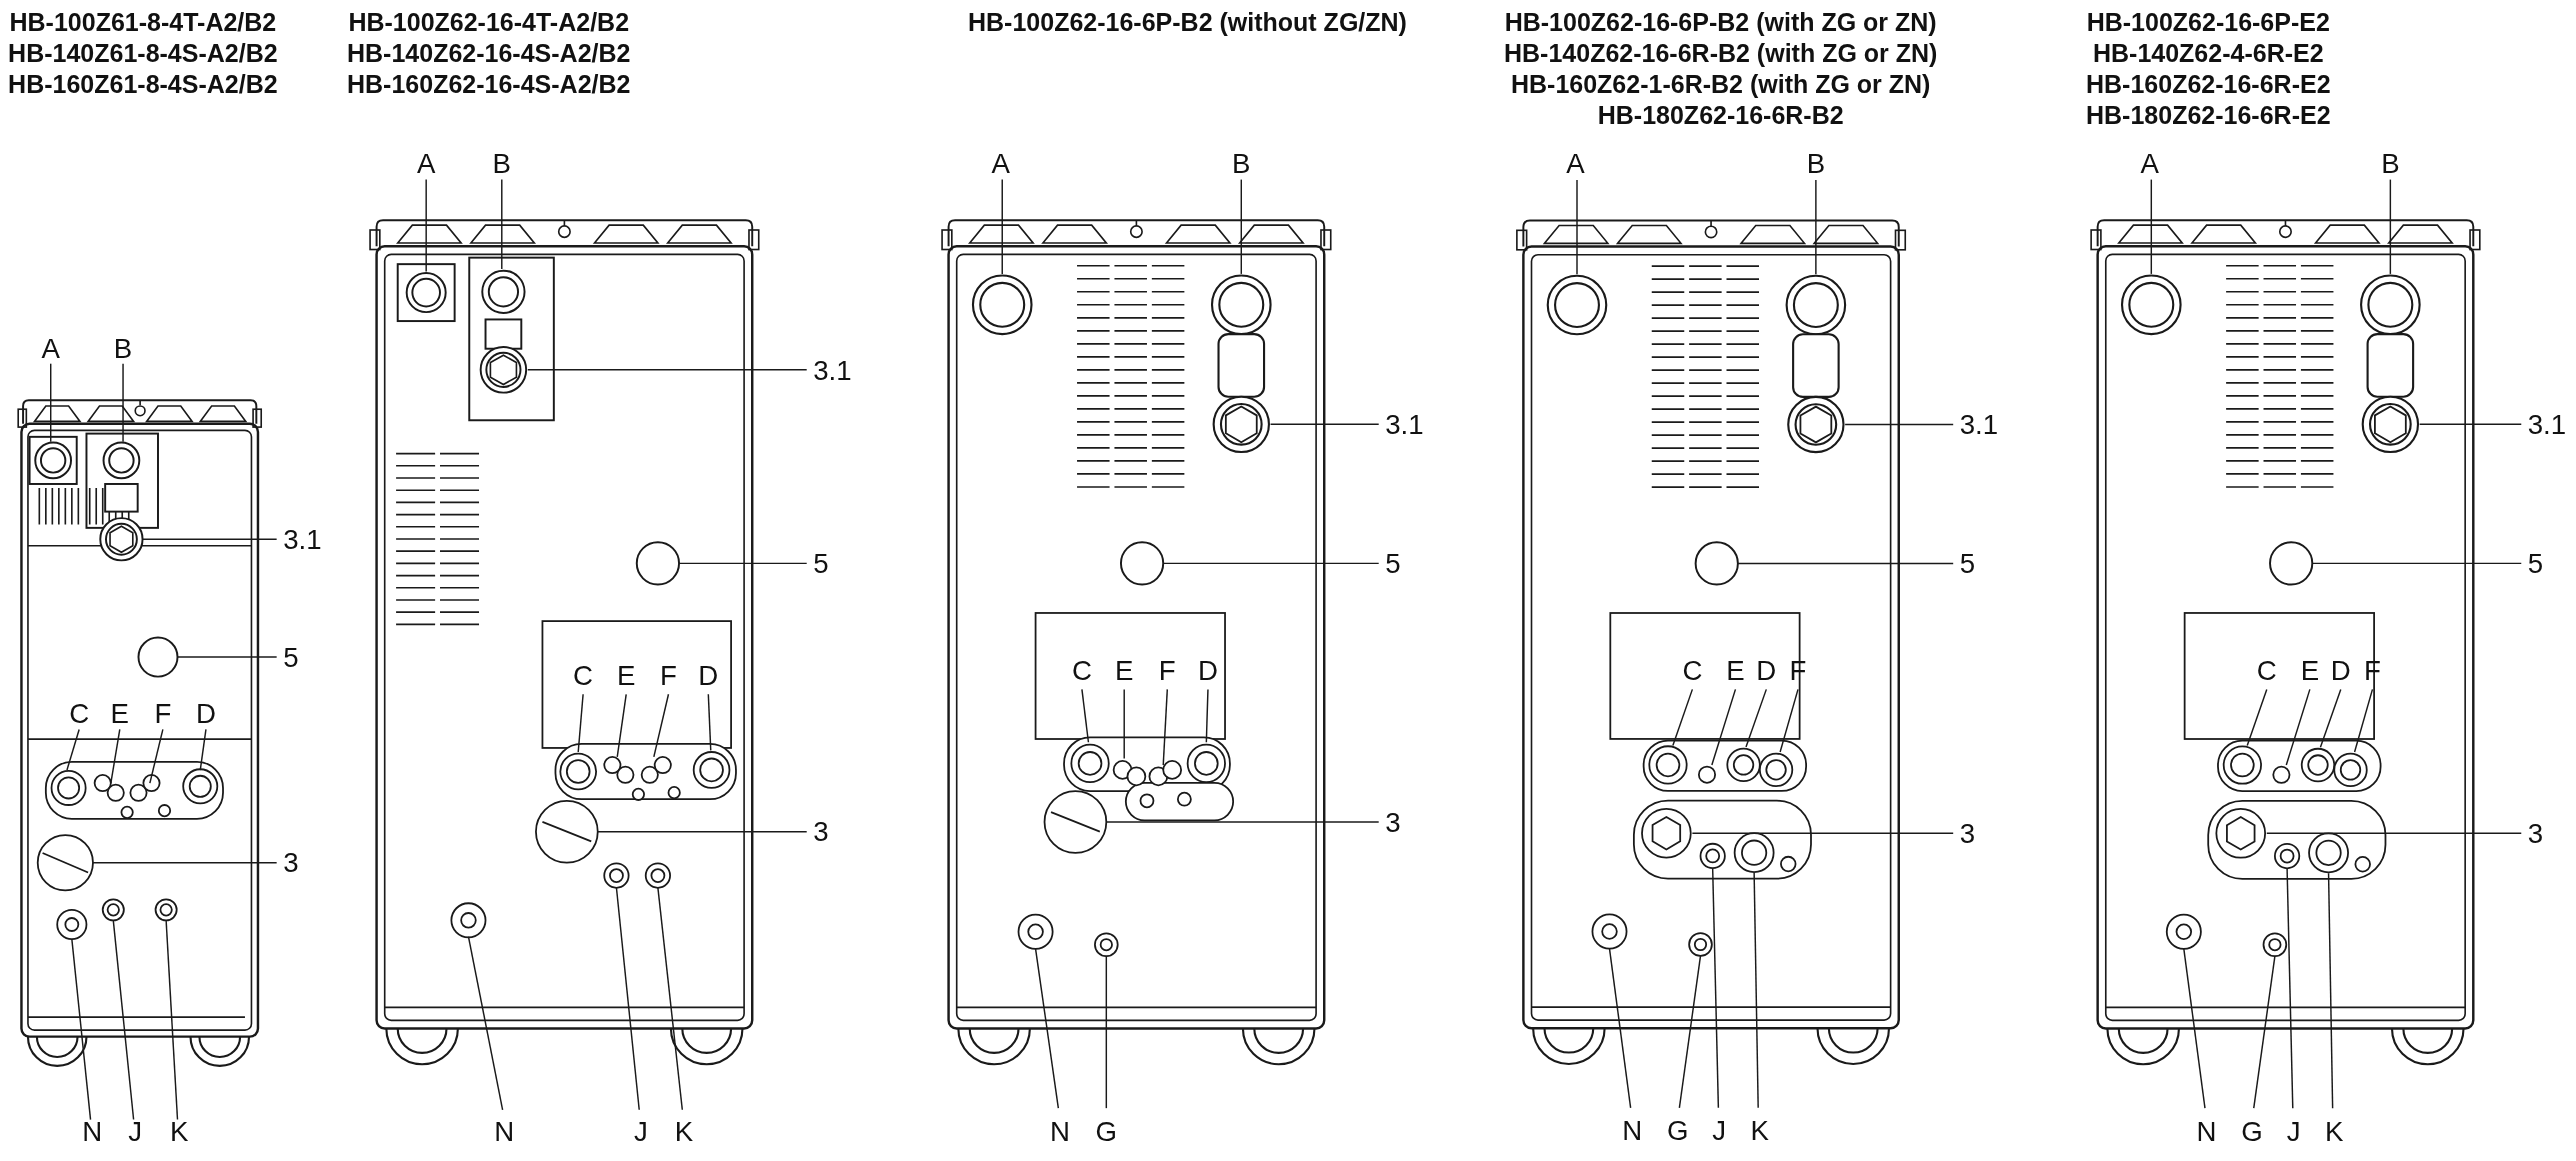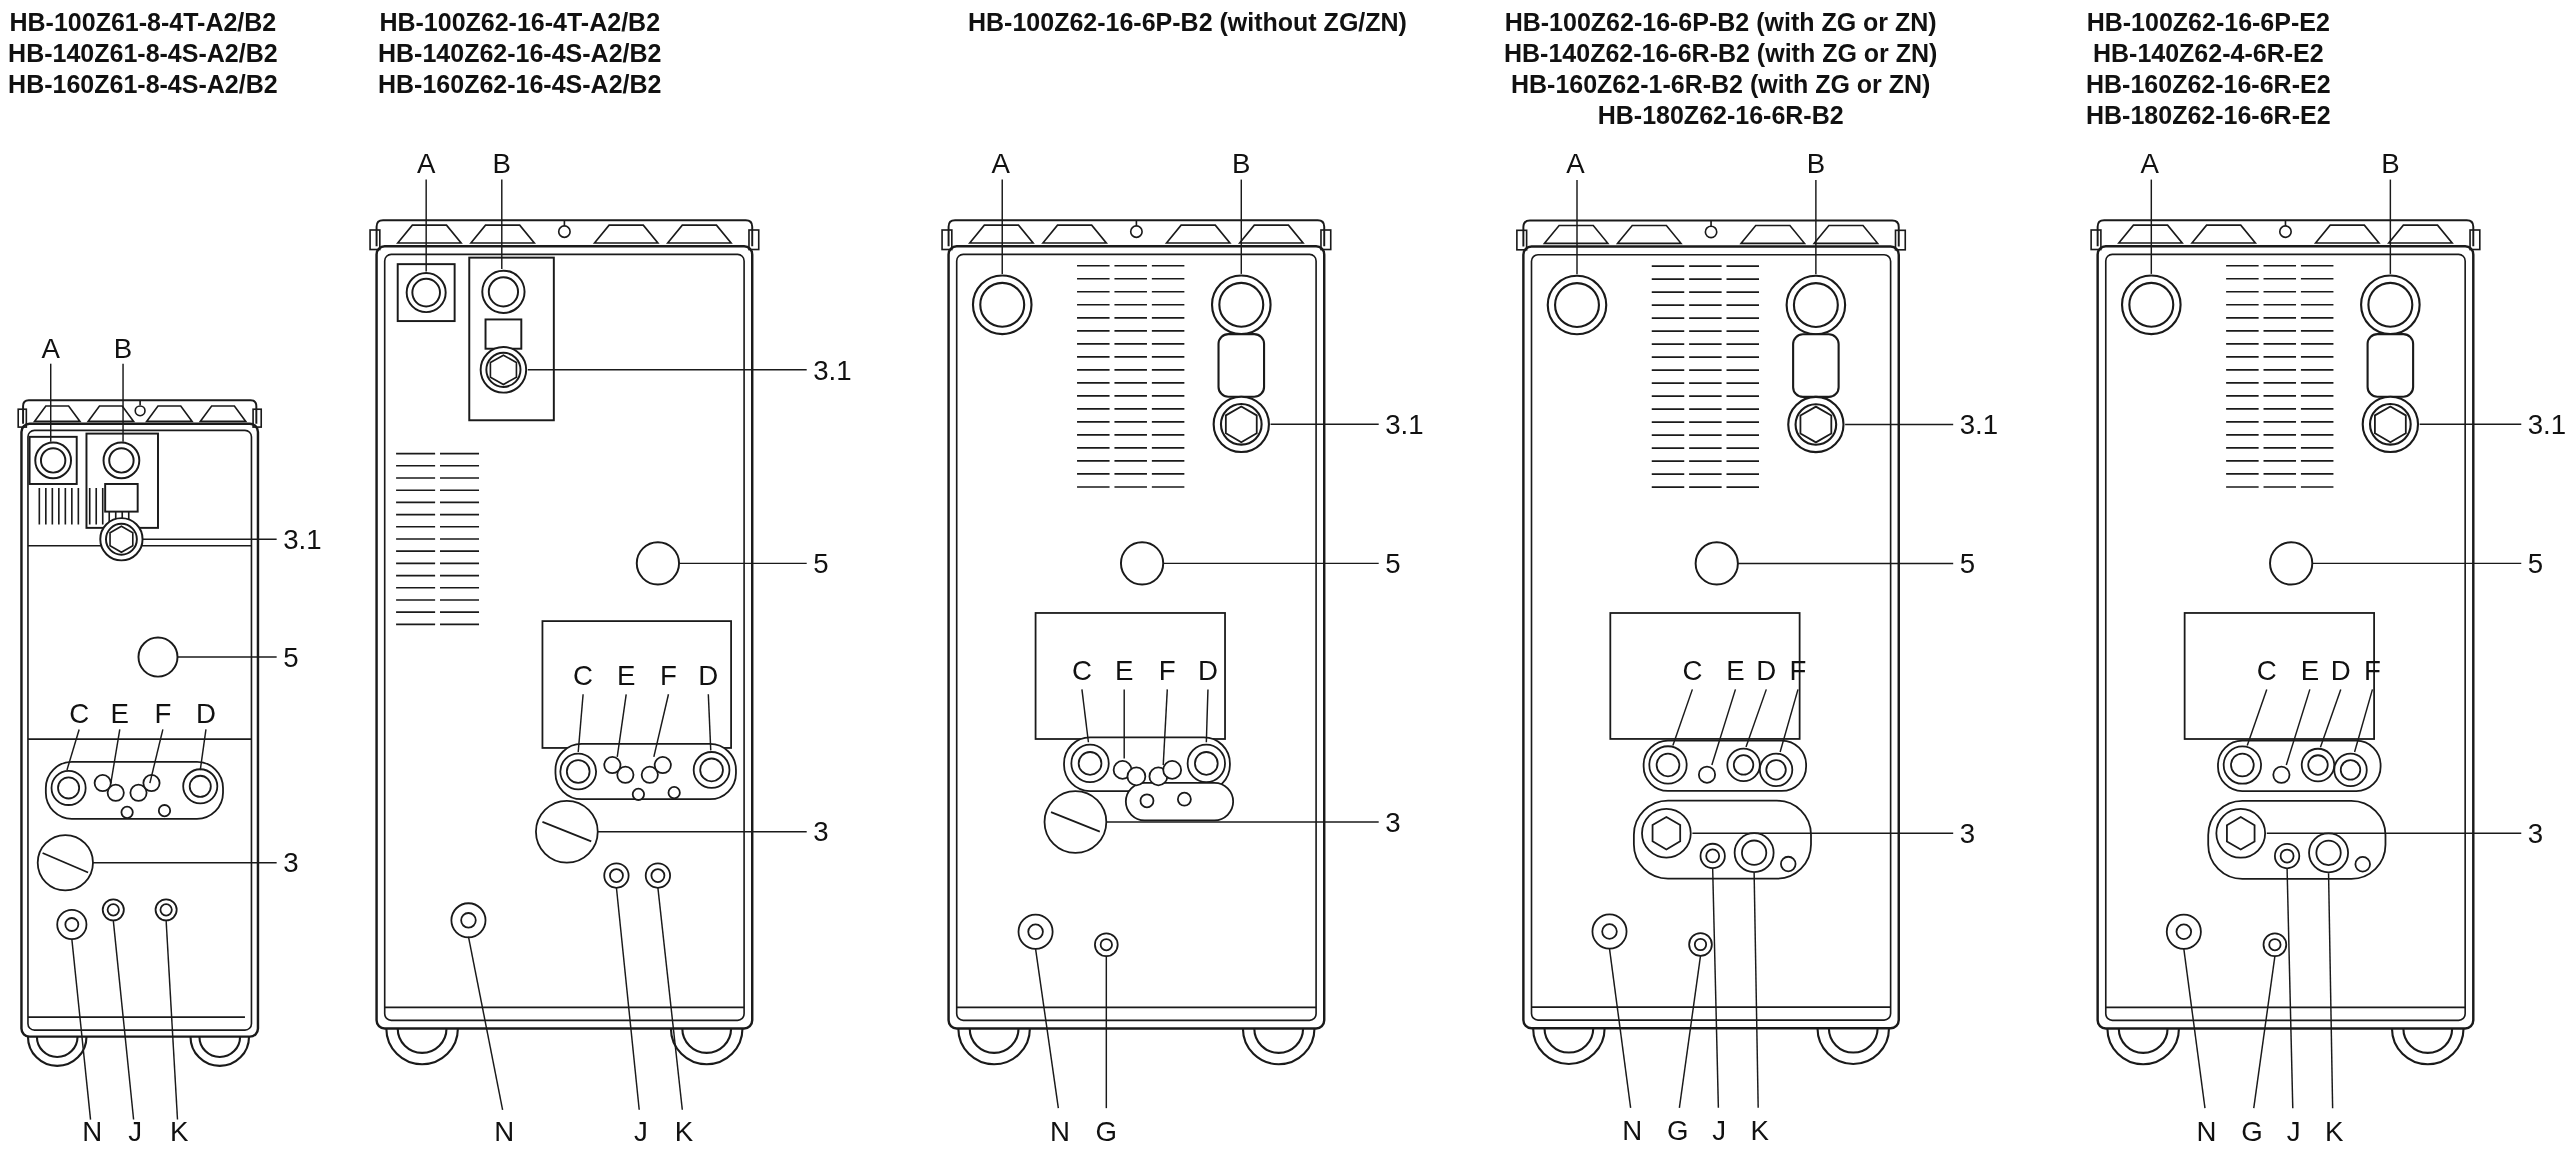--- a/index.html
+++ b/index.html
@@ -13,21 +13,21 @@
 </head>
 <body>
 
 <div class="stage">
 
   <div class="hdr" style="left:8.1px">
     <div>HB-100Z61-8-4T-A2/B2</div>
     <div>HB-140Z61-8-4S-A2/B2</div>
     <div>HB-160Z61-8-4S-A2/B2</div>
   </div>
-  <div class="hdr" style="left:378px">
+  <div class="hdr" style="left:347px">
     <div>HB-100Z62-16-4T-A2/B2</div>
     <div>HB-140Z62-16-4S-A2/B2</div>
     <div>HB-160Z62-16-4S-A2/B2</div>
   </div>
   <div class="hdr" style="left:968px">
     <div>HB-100Z62-16-6P-B2 (without ZG/ZN)</div>
   </div>
   <div class="hdr" style="left:1504px">
     <div>HB-100Z62-16-6P-B2 (with ZG or ZN)</div>
     <div>HB-140Z62-16-6R-B2 (with ZG or ZN)</div>

